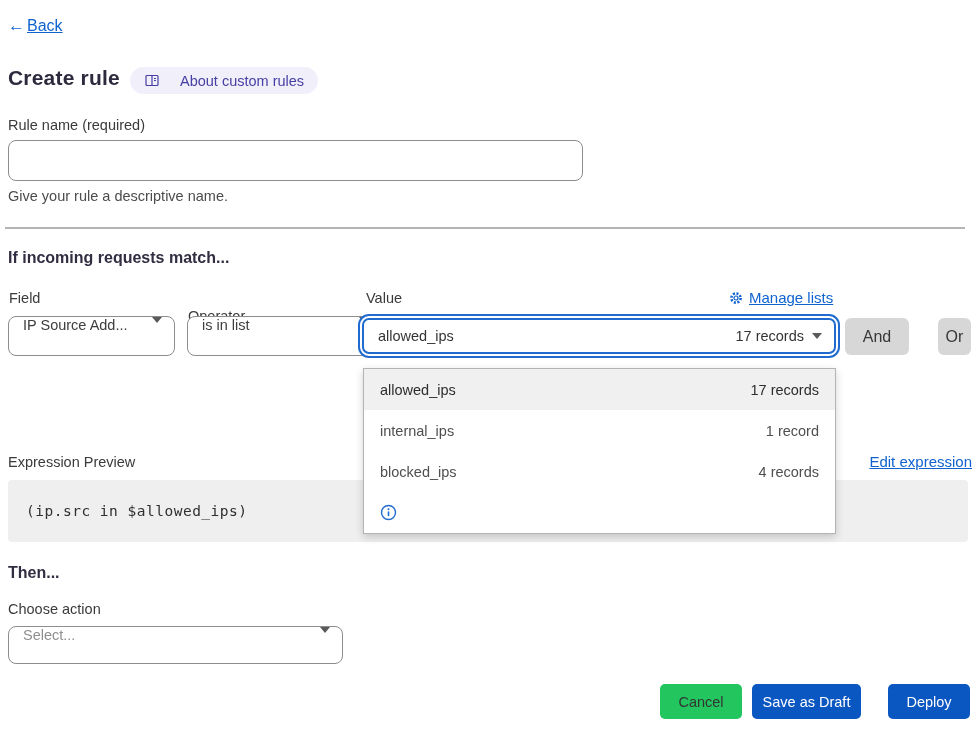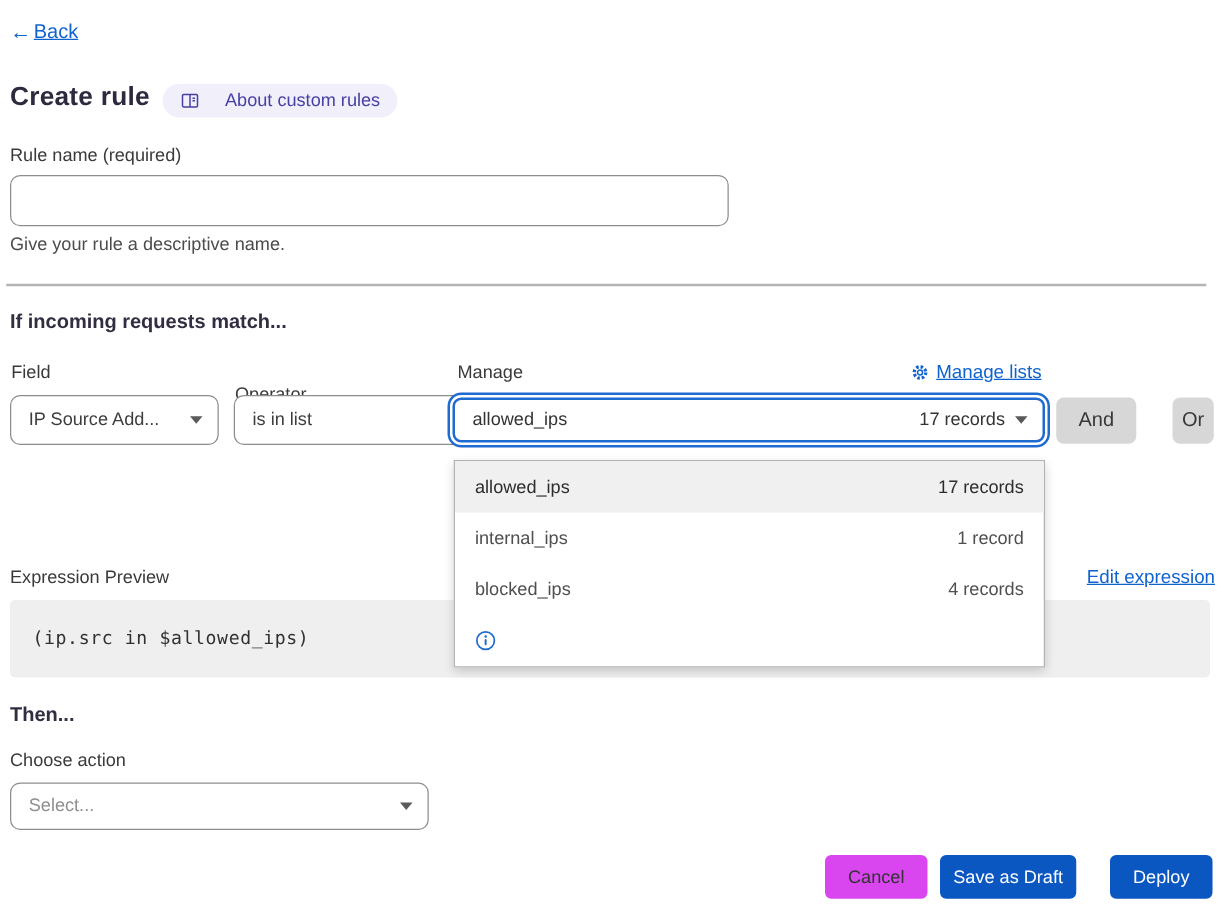--- a/index.html
+++ b/index.html
@@ -33,21 +33,21 @@
   #match-heading { left:8px; top:249px; }
 
   .field-label { font-size:14.5px; color:#3a3a3a; }
   #field-label { left:9px; top:290px; }
   #operator-label { left:188px; top:308px; }
   #value-label { left:366px; top:290px; }
 
   #manage-lists { top:289px; left:729px; display:flex; align-items:center; gap:6px; font-size:15px; }
 
   .select-box { background:#fff; border:1px solid #8d8d8d; border-radius:8px; height:40px;
-    display:flex; align-items:center; justify-content:space-between; padding:0 12px 0 14px;
+    display:flex; justify-content:space-between; padding:0 12px 0 14px;
     font-size:14.5px; color:#3d3d3d; cursor:pointer; }
   #field-select { left:8px; top:316px; width:167px; }
   #operator-select { left:187px; top:316px; width:195px; }
 
   .caret { width:0; height:0; border-left:5.5px solid transparent; border-right:5.5px solid transparent;
     border-top:6.5px solid #5a5a5a; margin-left:8px; }
 
   
   #value-combobox { left:358px; top:314px; width:482px; height:44px;
     border:2px solid #1f6bd0; border-radius:11px; padding:2px; background:#fff; cursor:pointer; }
@@ -81,21 +81,21 @@
 
   
   #then-heading { left:8px; top:564px; }
   #choose-action-label { left:8px; top:601px; }
   #action-select { left:8px; top:626px; width:335px; height:38px; }
   #action-select .placeholder { color:#8f8f8f; }
 
   
   .footer-btn { height:35px; border:none; border-radius:5px; font-size:14.5px;
     font-family:inherit; cursor:pointer; }
-  #cancel-button { left:660px; top:684px; width:82px; background:#d946ef; color:#333; }
+  #cancel-button { left:660px; top:684px; width:82px; background:#22c55e; color:#333; }
   #save-draft-button { left:752px; top:684px; width:109px; background:#0b57c2; color:#fff; }
   #deploy-button { left:888px; top:684px; width:82px; background:#0b57c2; color:#fff; }
 
   svg { display:block; }
 </style>
 </head>
 <body>
 
 <a class="abs link" id="back">
   <span class="arrow">←</span>
@@ -118,21 +118,21 @@
 <label class="abs field-label" id="rule-name-label">Rule name (required)</label>
 <input class="abs" id="rule-name-input" type="text" value="" style="">
 <div class="abs" id="rule-name-helper">Give your rule a descriptive name.</div>
 
 <div class="abs" id="divider"></div>
 
 <h2 class="abs section-heading" id="match-heading">If incoming requests match...</h2>
 
 <label class="abs field-label" id="field-label">Field</label>
 <label class="abs field-label" id="operator-label">Operator</label>
-<label class="abs field-label" id="value-label">Manage</label>
+<label class="abs field-label" id="value-label">Value</label>
 
 <a class="abs link" id="manage-lists">
   <span>
     <svg width="14" height="14" viewBox="0 0 14 14">
       <circle cx="7" cy="7" r="4.6" fill="none" stroke="#1063cf" stroke-width="2.6" stroke-dasharray="2 1.6"></circle>
       <circle cx="7" cy="7" r="2" fill="#fff" stroke="#1063cf" stroke-width="1.2"></circle>
     </svg>
   </span>
   <span class="ul">Manage lists</span>
 </a>

